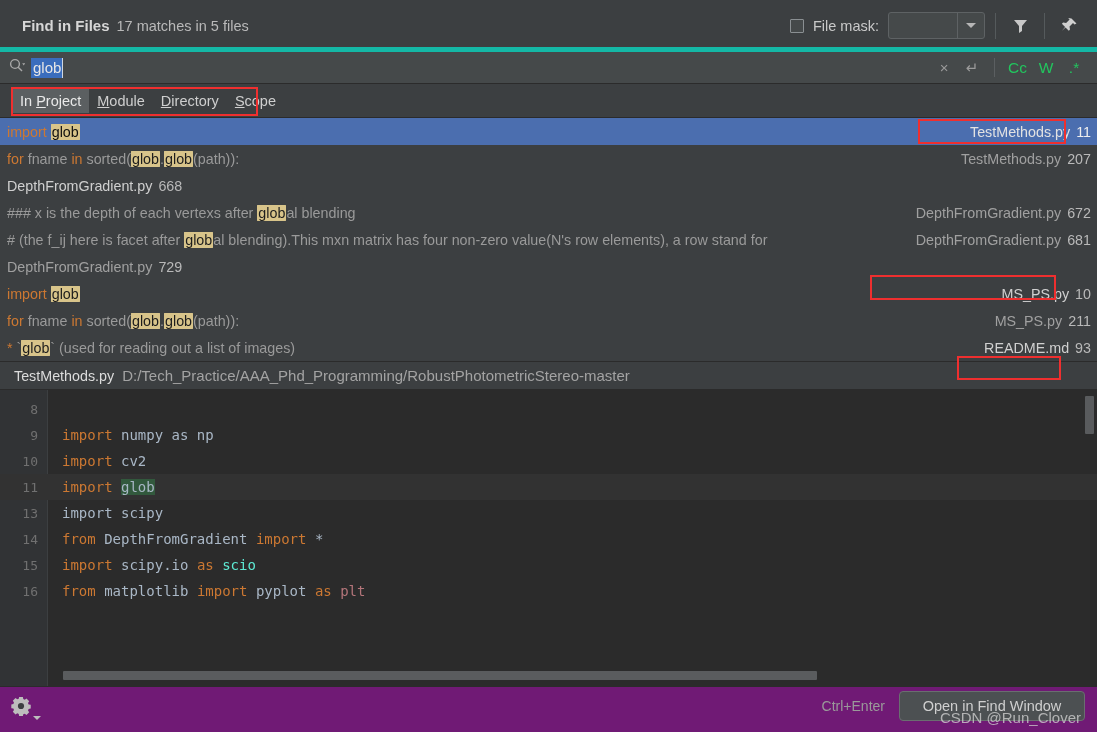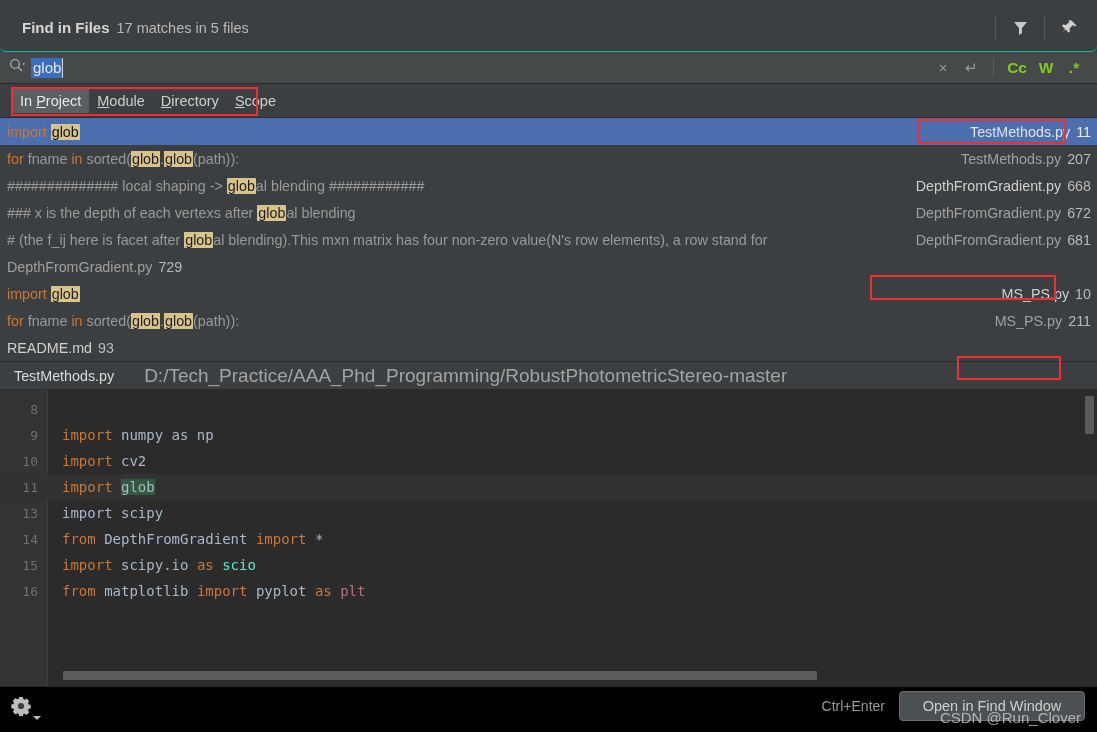--- a/index.html
+++ b/index.html
@@ -13,24 +13,23 @@
     position: relative;
     width: 1097px; height: 732px;
     background: #3c3f41;
     display: flex; flex-direction: column;
   }
 
   
   .header {
     height: 52px; min-height: 52px;
     background: #3c3f41;
-    border-bottom: 1px solid #14b8a6;
+    border-bottom: 5px solid #14b8a6;
     display: flex; align-items: center;
     padding: 4px 14px 0 22px;
-    border-radius: 6px;
   }
   .title { font-size: 15px; font-weight: bold; color: #d6d6d6; }
   .subtitle { font-size: 14.5px; color: #b9b9b9; margin-left: 7px; }
   .header-spacer { flex: 1; }
   .filemask-wrap { display: flex; align-items: center; gap: 9px; }
   .checkbox {
     width: 14px; height: 14px;
     border: 1px solid #8a8f92; background: #45494a; border-radius: 1px;
   }
   .filemask-label { font-size: 14.5px; color: #c9c9c9; }
@@ -69,21 +68,21 @@
     background: #3a6dbd; padding: 1px 1px 2px 2px;
     border-right: 1px solid #cfd6e0;
   }
   .sb-spacer { flex: 1; }
   .sb-actions { display: flex; align-items: center; gap: 2px; }
   .sb-icon {
     min-width: 26px; height: 26px;
     display: flex; align-items: center; justify-content: center;
     font-size: 15px; color: #9a9a9a; padding: 0 4px;
   }
-  .sb-icon.opt { font-size: 15.5px; color: #84cc16; font-weight: 700; }
+  .sb-icon.opt { font-size: 15.5px; color: #22c55e; font-weight: 400; }
   .sb-sep { width: 1px; height: 19px; background: #5b5f61; margin: 0 7px; }
 
   
   .scopebar {
     height: 34px; min-height: 34px;
     background: #3c3f41;
     border-bottom: 1px solid #2b2b2b;
     display: flex; align-items: center; padding-left: 12px;
     position: relative;
   }
@@ -133,21 +132,21 @@
 
   
   .pathbar {
     height: 28px; min-height: 28px;
     background: #3c3f41;
     border-bottom: 1px solid #2b2b2b;
     display: flex; align-items: center; gap: 8px;
     padding-left: 14px;
   }
   .path-file { font-size: 14.3px; color: #dcdcdc; }
-  .path-dir  { font-size: 19px; color: #a3a3a3; margin-left: 22px; }
+  .path-dir  { font-size: 15px; color: #a3a3a3; }
 
   
   .preview {
     flex: 1; position: relative;
     background: #2b2b2b; overflow: hidden;
   }
   .gutter {
     position: absolute; left: 0; top: 0; bottom: 0; width: 48px;
     background: #313335; border-right: 1px solid #3c3f41;
   }
@@ -173,21 +172,21 @@
     width: 9px; height: 38px; background: #595b5d; border-radius: 1px;
   }
   .hscroll {
     position: absolute; left: 63px; bottom: 6px;
     width: 754px; height: 9px; background: #5a5c5e; border-radius: 1px;
   }
 
   
   .footer {
     height: 46px; min-height: 46px;
-    background: #000000; border-top: 1px solid #2b2b2b;
+    background: #701a75; border-top: 1px solid #2b2b2b;
     display: flex; align-items: center; padding: 0 12px 8px 10px;
     position: relative;
   }
   .gear-wrap { width: 30px; height: 30px; position: relative; display: flex; align-items: center; }
   .foot-spacer { flex: 1; }
   .shortcut { font-size: 14px; color: #9a9a9a; margin-right: 14px; }
   .primary-btn {
     height: 30px; min-width: 186px;
     background: #4c5052; border: 1px solid #6a6e70; border-radius: 4px;
     color: #cfcfcf; font-size: 14.5px;
@@ -202,20 +201,30 @@
 </head>
 <body>
 
 <div id="app">
 
   <div class="header">
     <span class="title">Find in Files</span>
     <span class="subtitle">17 matches in 5 files</span>
     <div class="header-spacer"></div>
 
+    <div class="filemask-wrap">
+      <div class="checkbox"></div>
+      <span class="filemask-label">File mask:</span>
+      <div class="combo">
+        <div class="combo-field"></div>
+        <div class="combo-arrow">
+            <div class="tri-down"></div>
+          </div>
+      </div>
+    </div>
 
     <div class="hdr-sep"></div>
 
     <div class="icon-btn">
       <svg width="19" height="19" viewBox="0 0 19 19">
           <path d="M3 4h13l-5 6v5l-3 2v-7z" fill="#c8c8c8"></path>
         </svg>
     </div>
     <div class="hdr-sep"></div>
     <div class="icon-btn">
@@ -269,21 +278,20 @@
 
     <div class="row">
       <span class="code"><span class="kw">for</span> fname <span class="kw">in</span> sorted(<span class="hl">glob</span>.<span class="hl">glob</span>(path)):</span>
       <span class="meta">
         <span class="fname">TestMethods.py</span>
         <span class="lineno">207</span>
       </span>
     </div>
 
     <div class="row">
-      <span class="code cmt">############## local shaping -&gt; <span class="hl">glob</span>al blending ############</span>
       <span class="meta">
         <span class="fname bright">DepthFromGradient.py</span>
         <span class="lineno">668</span>
       </span>
     </div>
 
     <div class="row">
       <span class="code cmt">### x is the depth of each vertexs after <span class="hl">glob</span>al blending</span>
       <span class="meta">
         <span class="fname">DepthFromGradient.py</span>
@@ -316,20 +324,21 @@
 
     <div class="row">
       <span class="code"><span class="kw">for</span> fname <span class="kw">in</span> sorted(<span class="hl">glob</span>.<span class="hl">glob</span>(path)):</span>
       <span class="meta">
         <span class="fname">MS_PS.py</span>
         <span class="lineno">211</span>
       </span>
     </div>
 
     <div class="row">
+      <span class="code"><span class="star">*</span> `<span class="hl">glob</span>` (used for reading out a list of images)</span>
       <span class="meta">
         <span class="fname bright">README.md</span>
         <span class="lineno">93</span>
       </span>
     </div>
 
     <div class="annot-box" style="left:918px; top:1px; width:148px; height:25px;"></div>
     <div class="annot-box" style="left:870px; top:157px; width:186px; height:25px;"></div>
     <div class="annot-box" style="left:957px; top:238px; width:104px; height:24px;"></div>
   </div>

